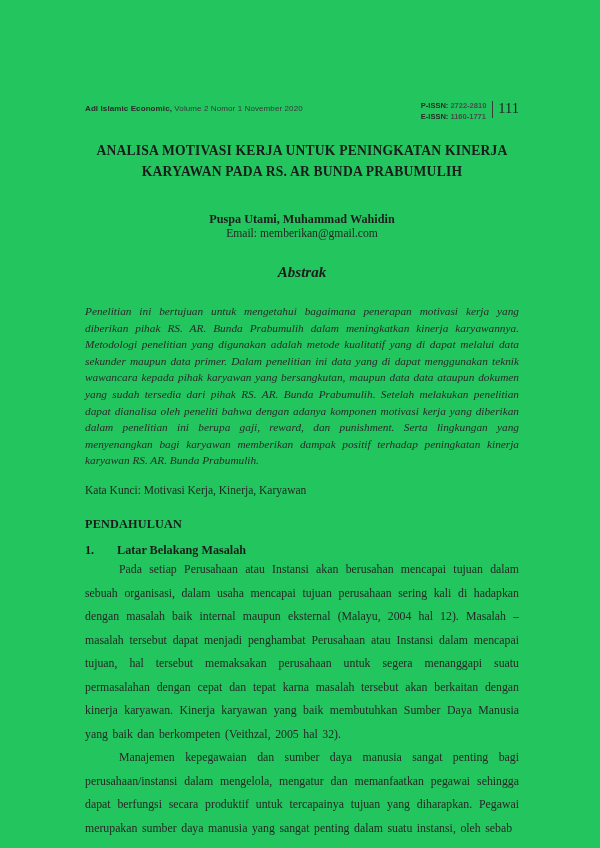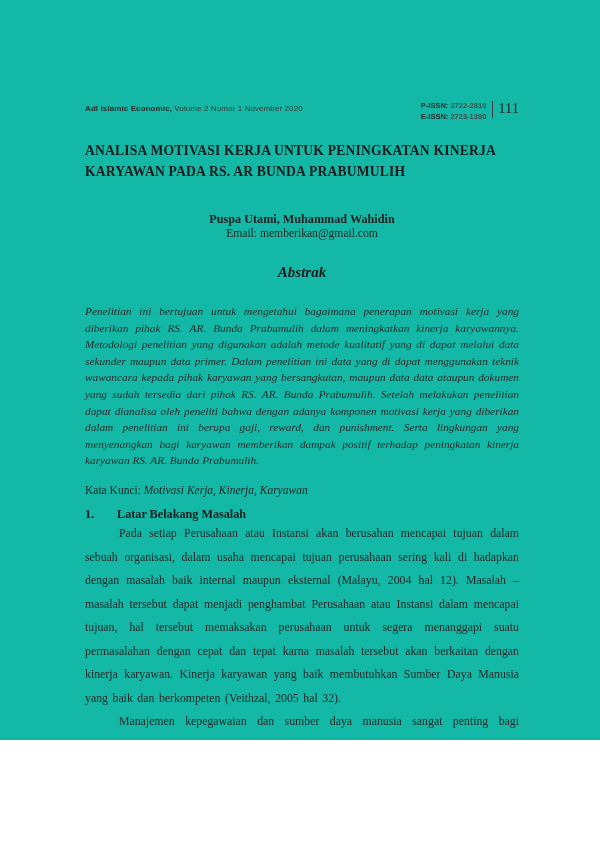--- a/index.html
+++ b/index.html
@@ -2,22 +2,22 @@
 <html><head>
 <meta charset="utf-8">
 <style>
   * { margin: 0; padding: 0; box-sizing: border-box; }
   html, body { width: 600px; }
   body { background: #ffffff; }
 
   .page {
     position: relative;
     width: 600px;
-    height: 740px;
-    background: #14b8a6;
+    height: 848px;
+    background: #22c55e;
     overflow: hidden;
     font-family: "Liberation Serif", serif;
     color: #262626;
   }
 
   .content {
     position: absolute;
     left: 85px;
     top: 100px;
     width: 434px;
@@ -54,20 +54,21 @@
     font-family: "Liberation Serif", serif;
     font-size: 14.5px;
     color: #222;
     line-height: 1;
     padding-top: 1px;
   }
 
   
   .paper-title {
     margin-top: 17px;
+    text-align: center;
     font-size: 13.6px;
     font-weight: bold;
     line-height: 1.55;
     letter-spacing: 0.2px;
     color: #1c1c1c;
   }
   .authors {
     margin-top: 30px;
     text-align: center;
     font-size: 12.2px;
@@ -102,21 +103,21 @@
     text-align: justify;
     line-height: 16.6px;
     color: #2a2a2a;
   }
 
   .keywords-line {
     margin-top: 15px;
     font-size: 11.5px;
   }
   .keywords-label { font-weight: normal; font-style: normal; }
-  .keywords-value { font-style: italic; }
+  .keywords-value { }
 
   
   .section-heading {
     margin-top: 21px;
     font-size: 12.2px;
     font-weight: bold;
     color: #1c1c1c;
     letter-spacing: 0.2px;
   }
   .subsection-heading {
@@ -150,41 +151,42 @@
         <span class="journal-issue">Volume 2 Nomor 1 November 2020</span>
       </div>
       <div class="run-header-right">
         <div class="issn-col">
           <div>
             <span class="issn-label">P-ISSN:</span>
             <span class="issn-value">2722-2810</span>
           </div>
           <div>
             <span class="issn-label">E-ISSN:</span>
-            <span class="issn-value">2723-1380</span>
+            <span class="issn-value">1160-1771</span>
           </div>
         </div>
         <div class="vbar"></div>
         <div class="page-number">111</div>
       </div>
     </div>
 
     <h1 class="paper-title">ANALISA MOTIVASI KERJA UNTUK PENINGKATAN KINERJA KARYAWAN PADA RS. AR BUNDA PRABUMULIH</h1>
 
     <div class="authors">Puspa Utami, Muhammad Wahidin</div>
     <div class="email">Email: memberikan@gmail.com</div>
 
     <div class="abstract-heading">Abstrak</div>
     <p class="abstract-text">Penelitian ini bertujuan untuk mengetahui bagaimana penerapan motivasi kerja yang diberikan pihak RS. AR. Bunda Prabumulih dalam meningkatkan kinerja karyawannya. Metodologi penelitian yang digunakan adalah metode kualitatif yang di dapat melalui data sekunder maupun data primer. Dalam penelitian ini data yang di dapat menggunakan teknik wawancara kepada pihak karyawan yang bersangkutan, maupun data data ataupun dokumen yang sudah tersedia dari pihak RS. AR. Bunda Prabumulih. Setelah melakukan penelitian dapat dianalisa oleh peneliti bahwa dengan adanya komponen motivasi kerja yang diberikan dalam penelitian ini berupa gaji, reward, dan punishment. Serta lingkungan yang menyenangkan bagi karyawan memberikan dampak positif terhadap peningkatan kinerja karyawan RS. AR. Bunda Prabumulih.</p>
 
     <div class="keywords-line">
       <span class="keywords-label">Kata Kunci:</span>
       <span class="keywords-value">Motivasi Kerja, Kinerja, Karyawan</span>
     </div>
 
+    <div class="section-heading">PENDAHULUAN</div>
 
     <div class="subsection-heading">
       <span class="subsection-number">1.</span>
       <span class="subsection-title">Latar Belakang Masalah</span>
     </div>
 
     <p class="body-paragraph">Pada setiap Perusahaan atau Instansi akan berusahan mencapai tujuan dalam sebuah organisasi, dalam usaha mencapai tujuan perusahaan sering kali di hadapkan dengan masalah baik internal maupun eksternal (Malayu, 2004 hal 12). Masalah – masalah tersebut dapat menjadi penghambat Perusahaan atau Instansi dalam mencapai tujuan, hal tersebut memaksakan perusahaan untuk segera menanggapi suatu permasalahan dengan cepat dan tepat karna masalah tersebut akan berkaitan dengan kinerja karyawan. Kinerja karyawan yang baik membutuhkan Sumber Daya Manusia yang baik dan berkompeten (Veithzal, 2005 hal 32).</p>
     <p class="body-paragraph">Manajemen kepegawaian dan sumber daya manusia sangat penting bagi perusahaan/instansi dalam mengelola, mengatur dan memanfaatkan pegawai sehingga dapat berfungsi secara produktif untuk tercapainya tujuan yang diharapkan. Pegawai merupakan sumber daya manusia yang sangat penting dalam suatu instansi, oleh sebab</p>
 
   </div>

